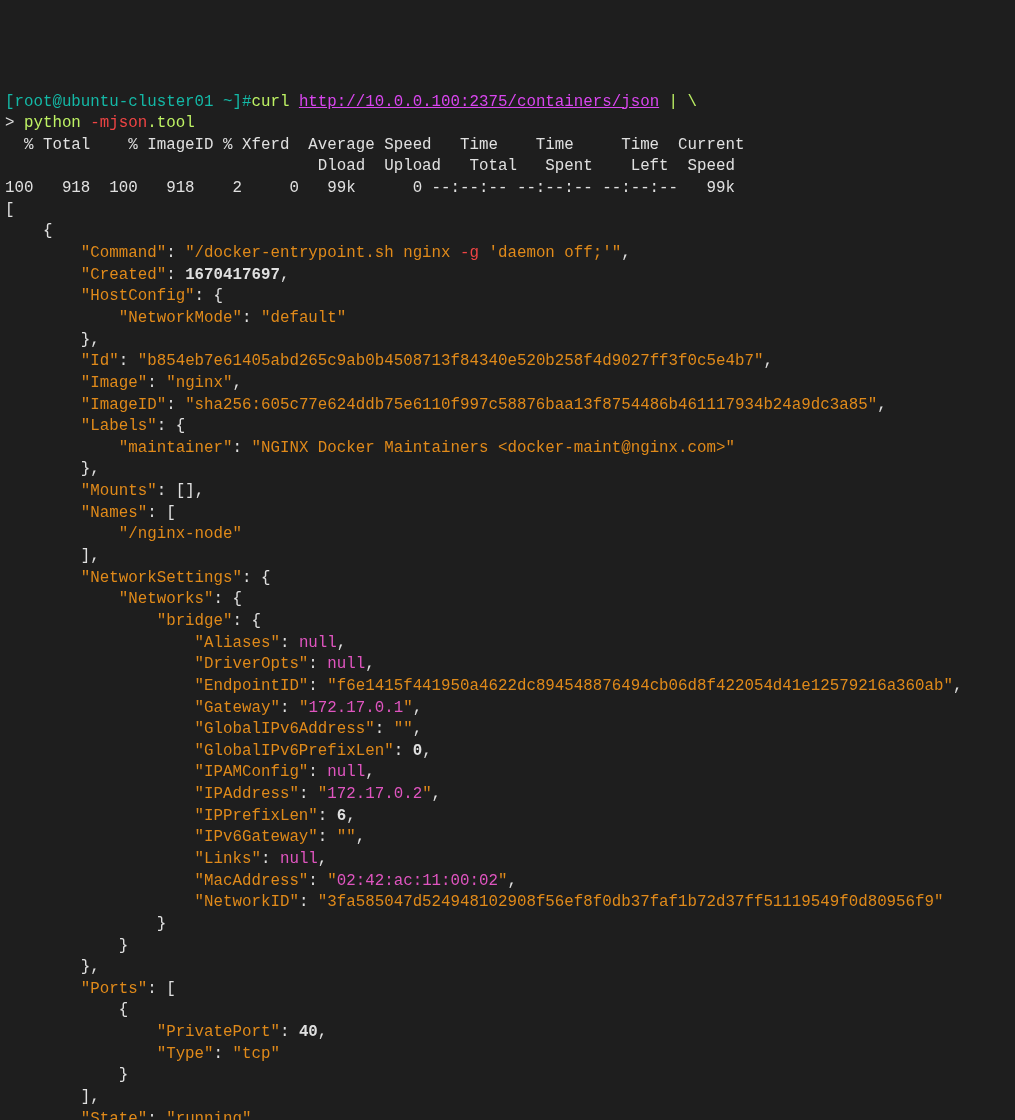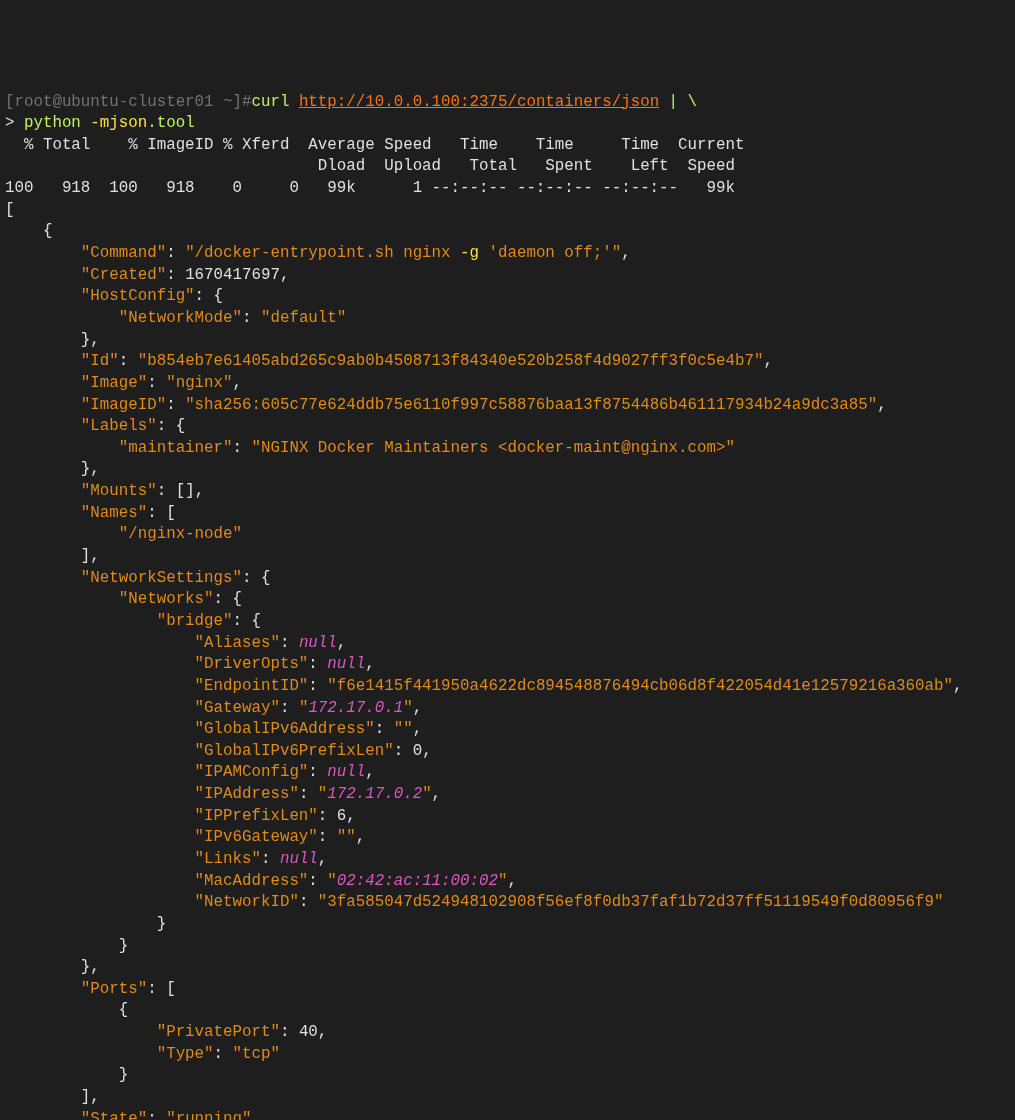--- a/index.html
+++ b/index.html
@@ -8,40 +8,40 @@
       background: #1e1e1e;
       font-family: 'Consolas', 'Courier New', monospace;
       font-size: 15.8px;
       line-height: 1.37;
       color: #e0e0e0;
       white-space: pre;
       width: 1015px;
       box-sizing: border-box;
       overflow-x: hidden;
     }
-    .prompt-bracket { color: #737373; margin-top: 28px; }
+    .prompt-bracket { color: #14b8a6; margin-top: 28px; }
     .cmd { color: #bef264; }
-    .url { color: #f97316; text-decoration: underline; text-align: center; }
-    .flag { color: #fde047; }
+    .url { color: #d946ef; text-decoration: underline; text-align: center; }
+    .flag { color: #ef4444; }
     .str { color: #e08a1a; }
-    .num { color: #e0e0e0; }
-    .kw { color: #e055c0; font-style: italic; }
+    .num { color: #e0e0e0; font-weight: bold; }
+    .kw { color: #e055c0; }
     .key { color: #e08a1a; }
     .plain { color: #e0e0e0; }
   </style>
 </head>
 <body>
 
 
 
 <div><span class="prompt-bracket">[root@ubuntu-cluster01 ~]#</span><span class="cmd">curl </span><span class="url">http://10.0.0.100:2375/containers/json</span><span class="cmd"> | \</span>
 <span class="plain">&gt; </span><span class="cmd">python </span><span class="flag">-mjson</span><span class="cmd">.tool</span>
 <span class="plain">  % Total    % ImageID % Xferd  Average Speed   Time    Time     Time  Current</span>
 <span class="plain">                                 Dload  Upload   Total   Spent    Left  Speed</span>
-<span class="plain">100   918  100   918    0     0   99k      1 --:--:-- --:--:-- --:--:--   99k</span>
+<span class="plain">100   918  100   918    2     0   99k      0 --:--:-- --:--:-- --:--:--   99k</span>
 <span class="plain">[</span>
 <span class="plain">    {</span>
 <span class="key">        "Command"</span><span class="plain">: </span><span class="str">"/docker-entrypoint.sh nginx </span><span class="flag">-g</span><span class="str"> 'daemon off;'"</span><span class="plain">,</span>
 <span class="key">        "Created"</span><span class="plain">: </span><span class="num">1670417697</span><span class="plain">,</span>
 <span class="key">        "HostConfig"</span><span class="plain">: {</span>
 <span class="key">            "NetworkMode"</span><span class="plain">: </span><span class="str">"default"</span>
 <span class="plain">        },</span>
 <span class="key">        "Id"</span><span class="plain">: </span><span class="str">"b854eb7e61405abd265c9ab0b4508713f84340e520b258f4d9027ff3f0c5e4b7"</span><span class="plain">,</span>
 <span class="key">        "Image"</span><span class="plain">: </span><span class="str">"nginx"</span><span class="plain">,</span>
 <span class="key">        "ImageID"</span><span class="plain">: </span><span class="str">"sha256:605c77e624ddb75e6110f997c58876baa13f8754486b461117934b24a9dc3a85"</span><span class="plain">,</span>

